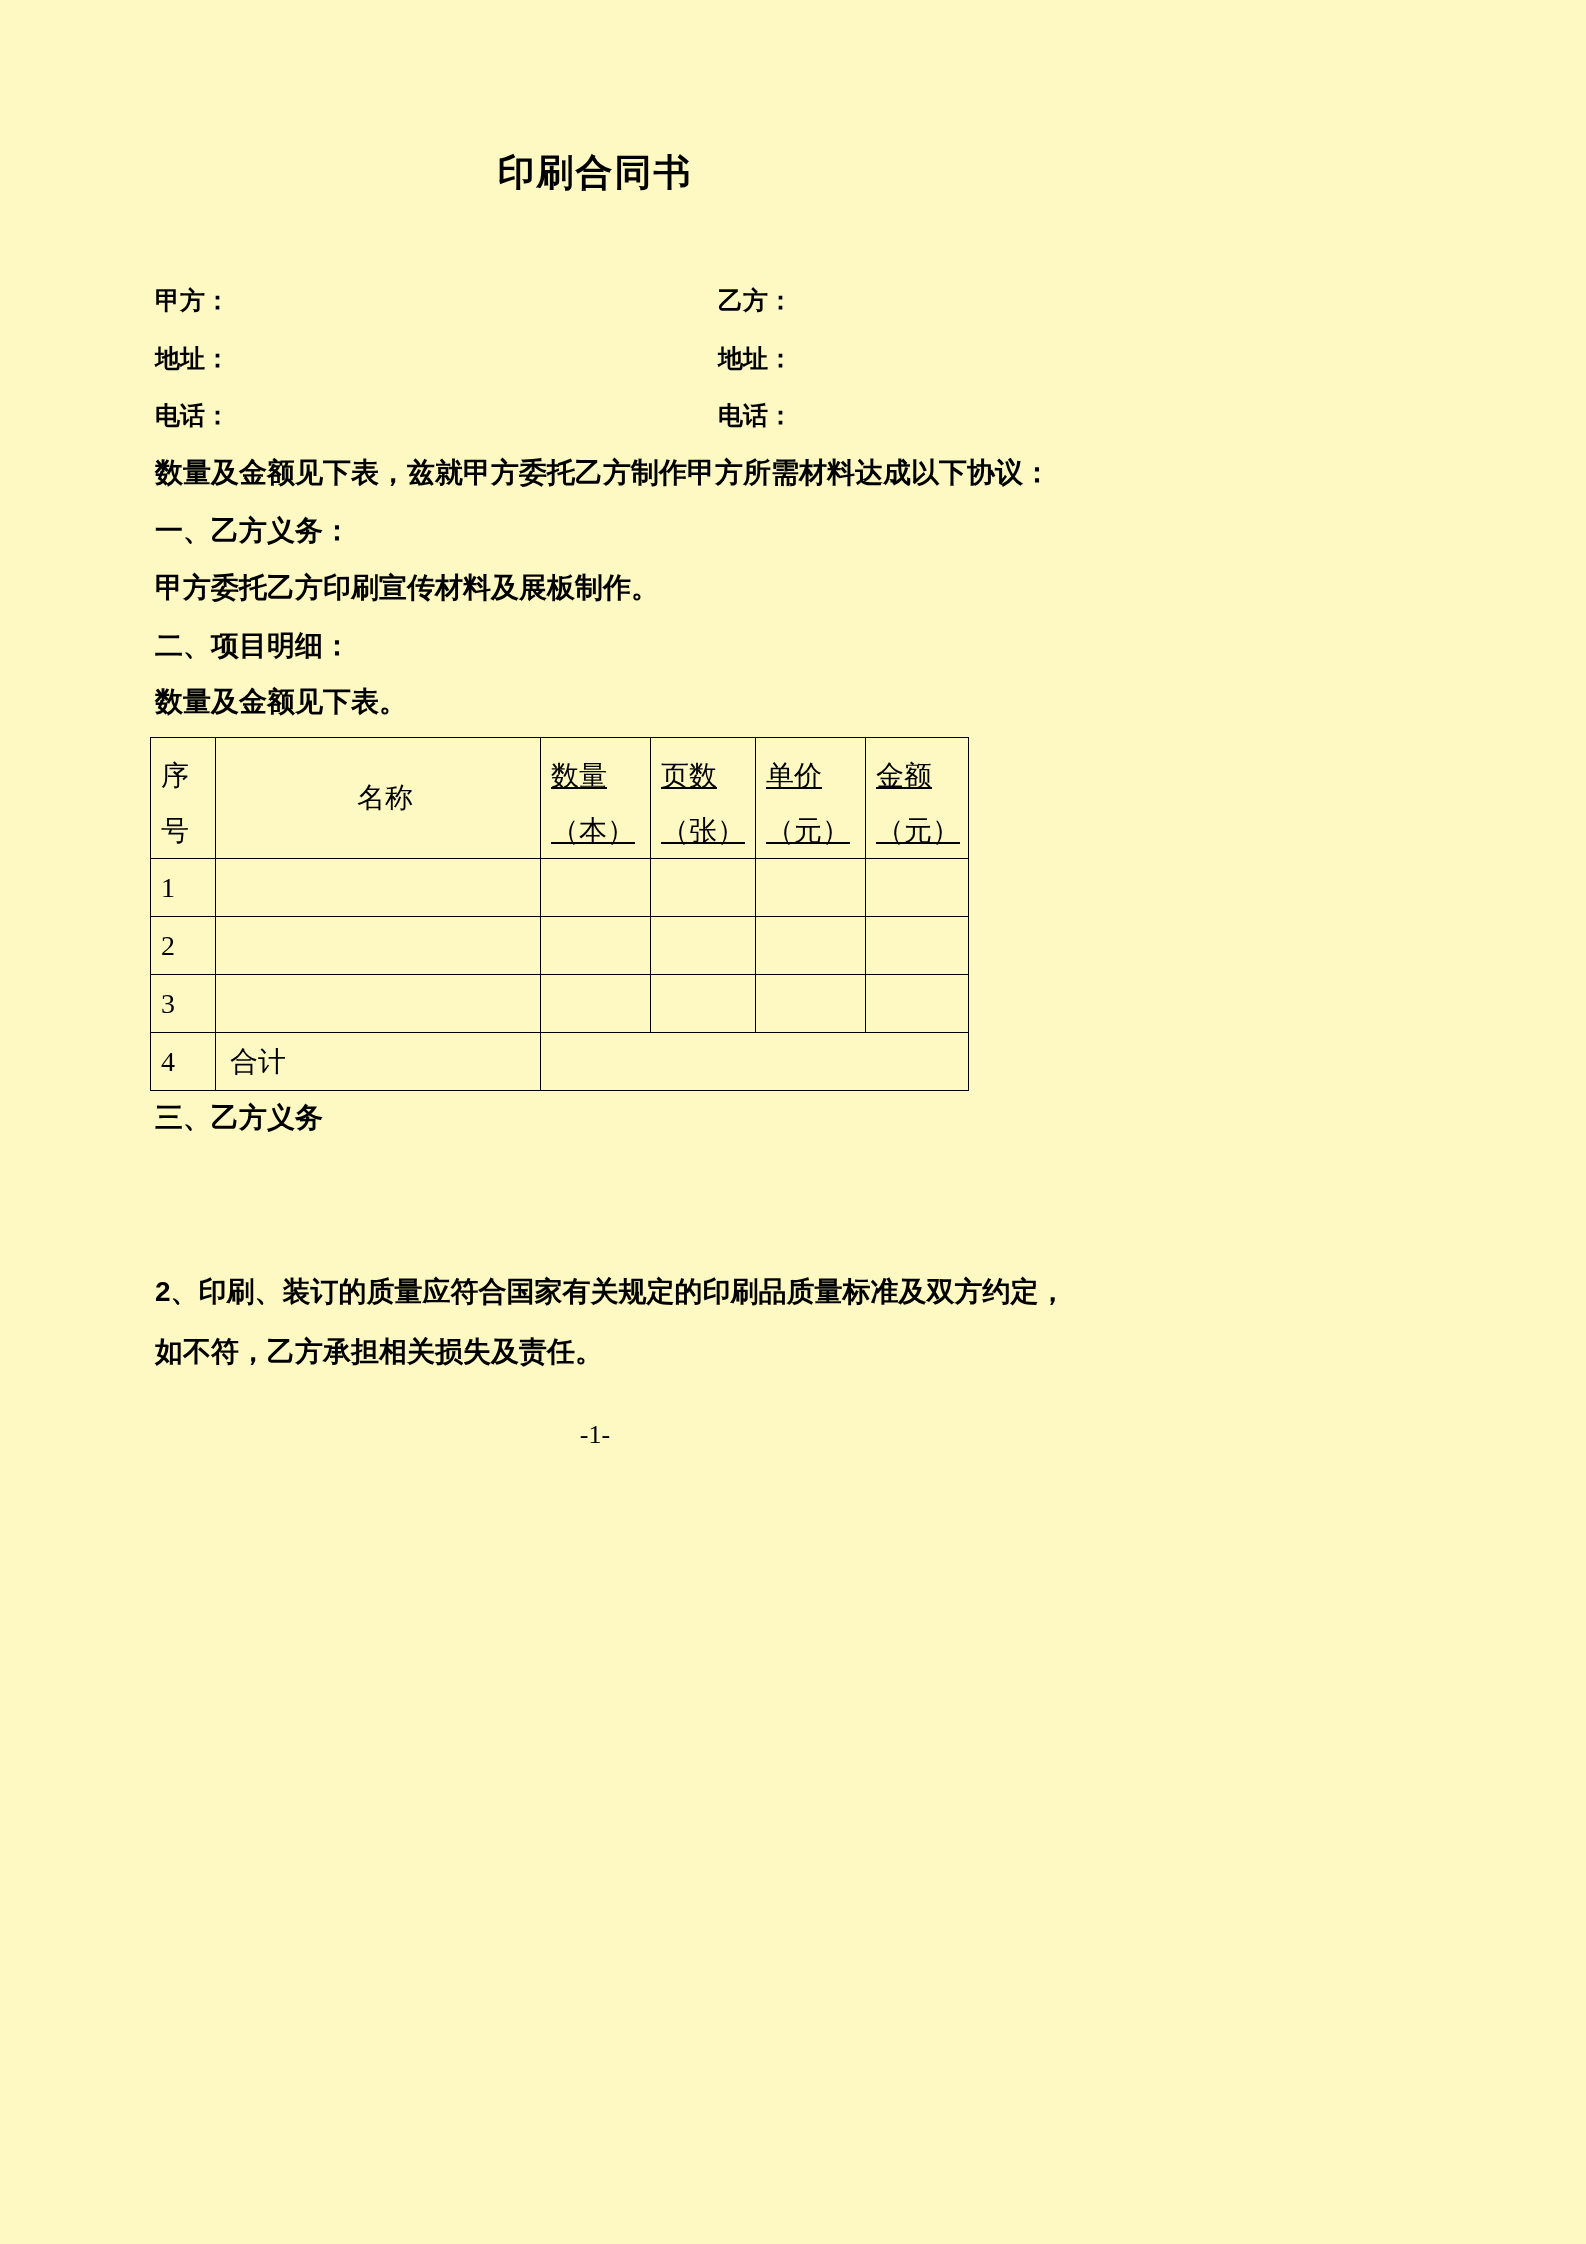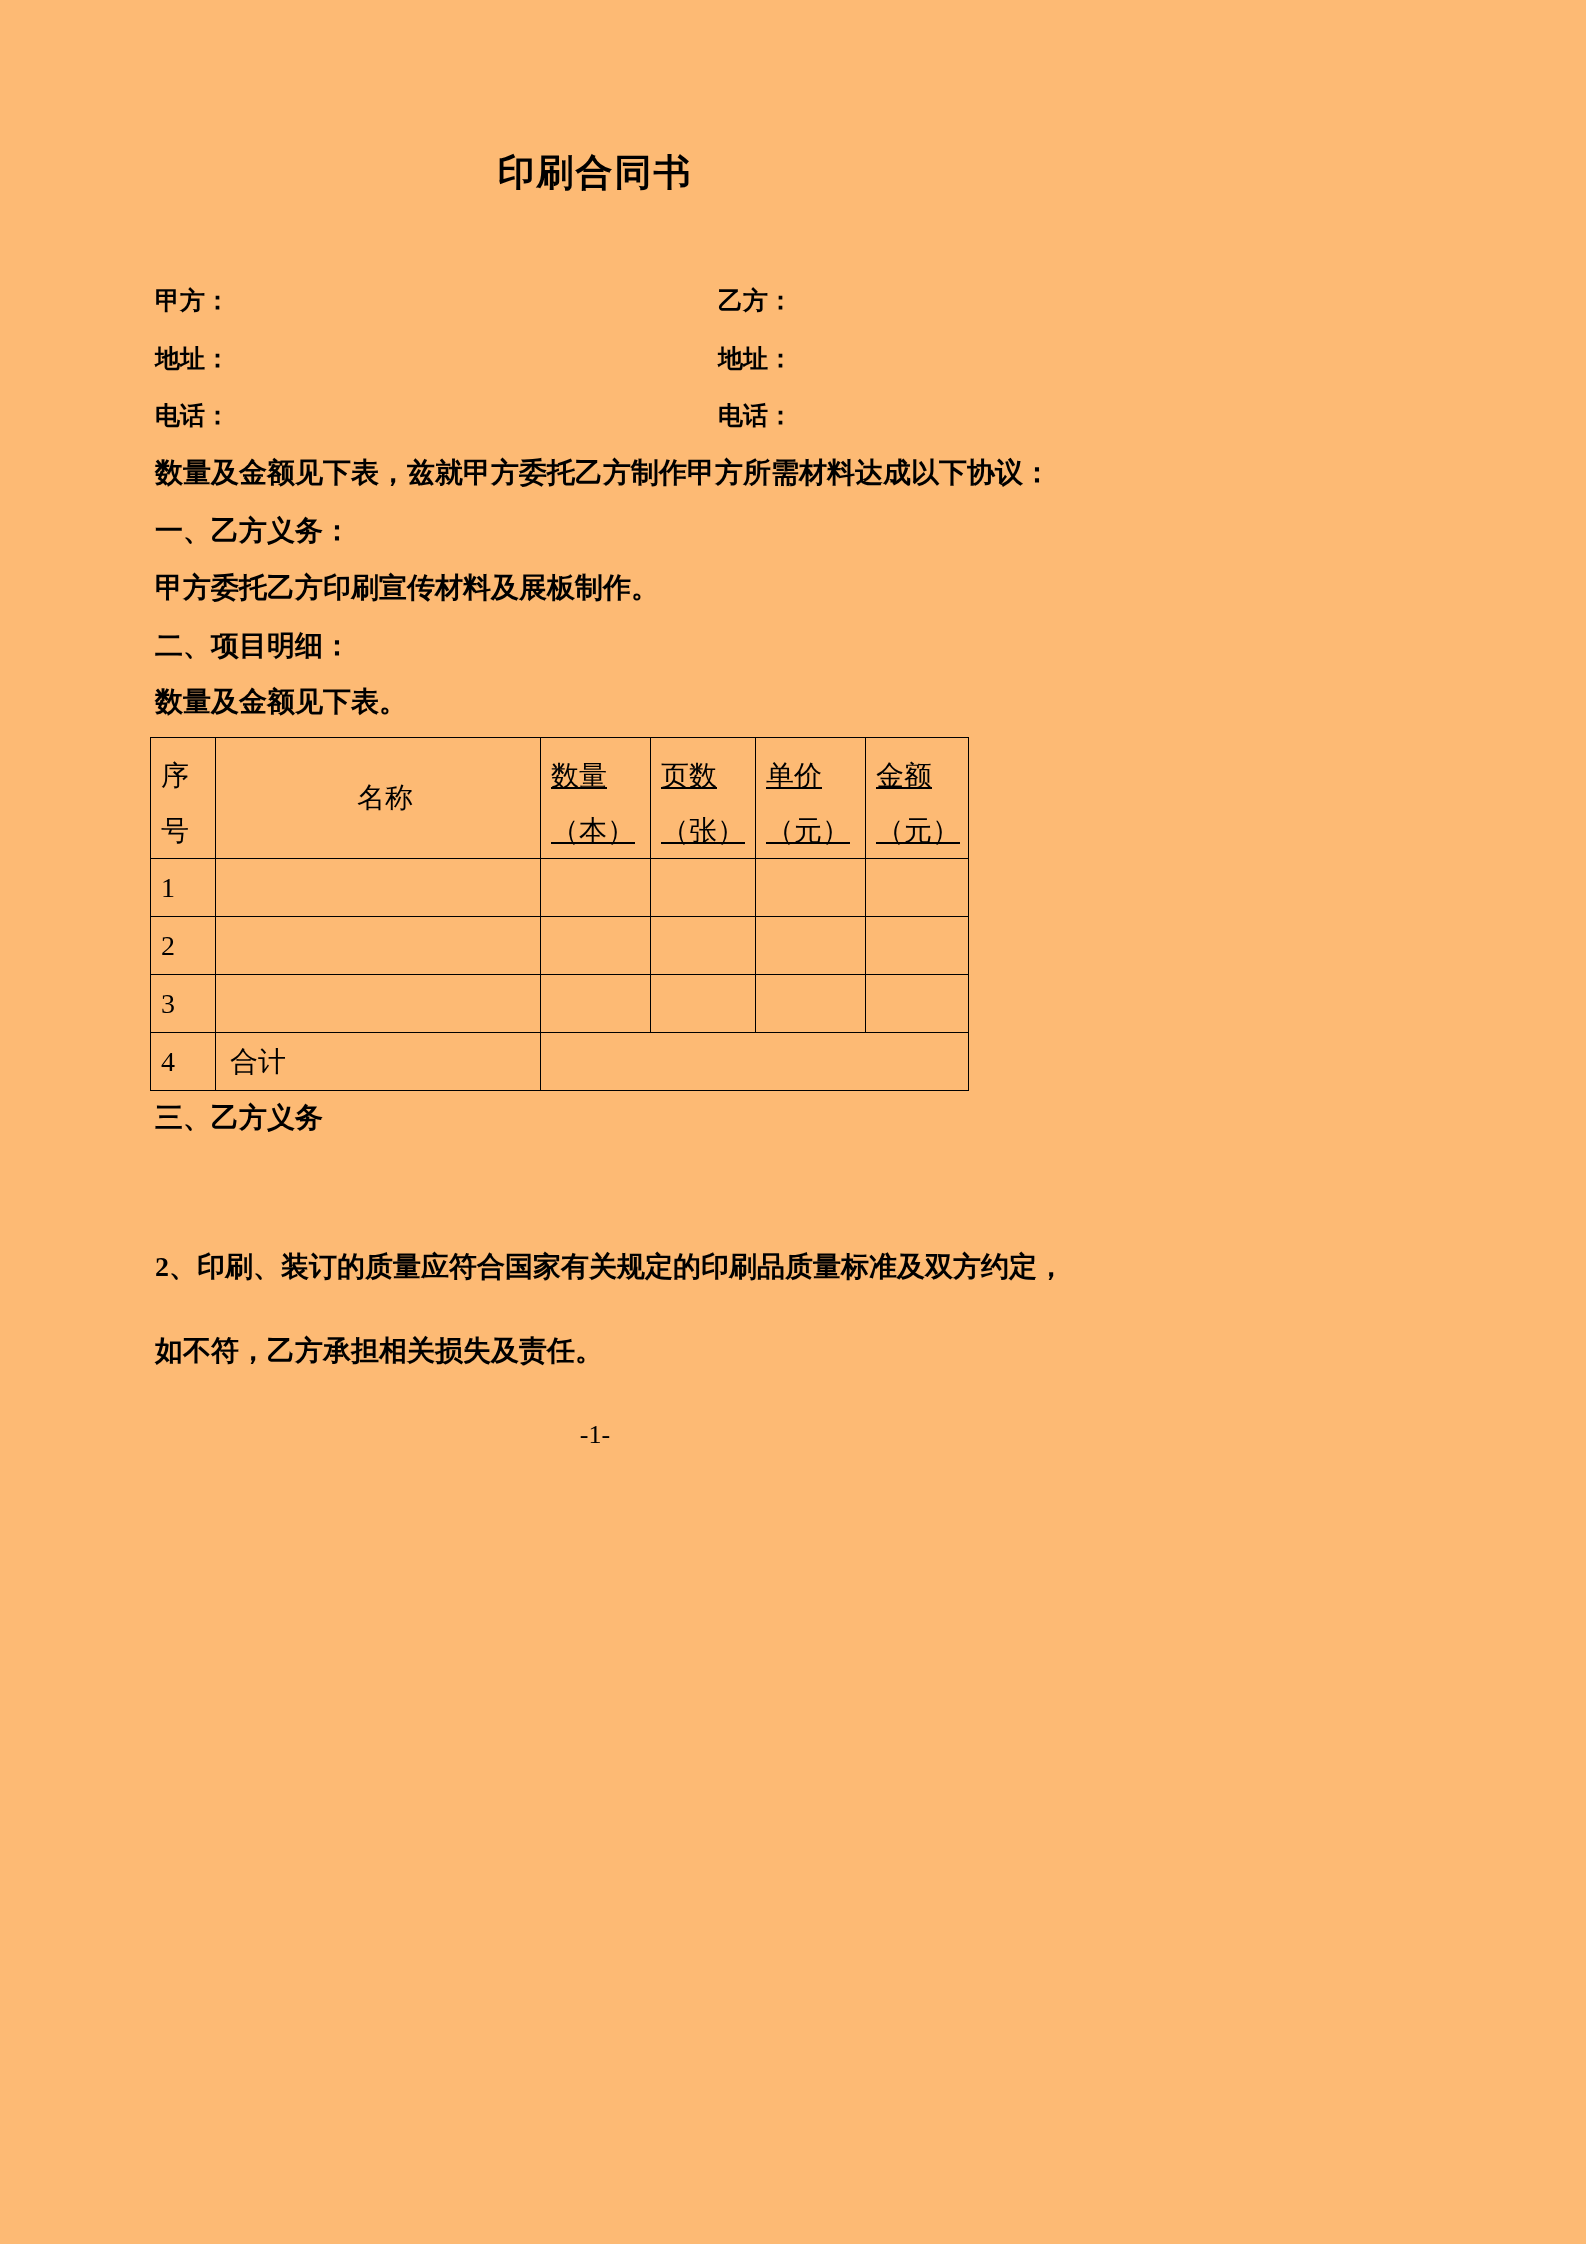--- a/index.html
+++ b/index.html
@@ -1,21 +1,21 @@
 <!DOCTYPE html>
 <html><head>
 <meta charset="utf-8">
 <style>
   * { margin: 0; padding: 0; box-sizing: border-box; }
   html, body { background: #ffffff; }
   .page {
     position: relative;
     width: 1586px;
     height: 2244px;
-    background: #fdba74;
+    background: #fef9c3;
     color: #000000;
     font-family: "Liberation Sans", sans-serif;
     overflow: hidden;
     margin: 0 auto;
   }
   .doc-title {
     position: absolute;
     top: 148px;
     left: 150px;
     width: 890px;
@@ -56,21 +56,21 @@
   .h3      { top: 1100px; }
   .clause {
     position: absolute;
     left: 155px;
     width: 935px;
     font-size: 28px;
     font-weight: bold;
     line-height: 63px;
   }
   .clause1 { top: 1138px; }
-  .clause2 { top: 1225px; line-height: 84px; font-family: Liberation Serif, serif; }
+  .clause2 { top: 1262px; line-height: 60px; }
   table.contract-table {
     position: absolute;
     top: 737px;
     left: 150px;
     border-collapse: collapse;
     table-layout: fixed;
     font-family: "Liberation Serif", serif;
     font-weight: normal;
     color: #000000;
   }

